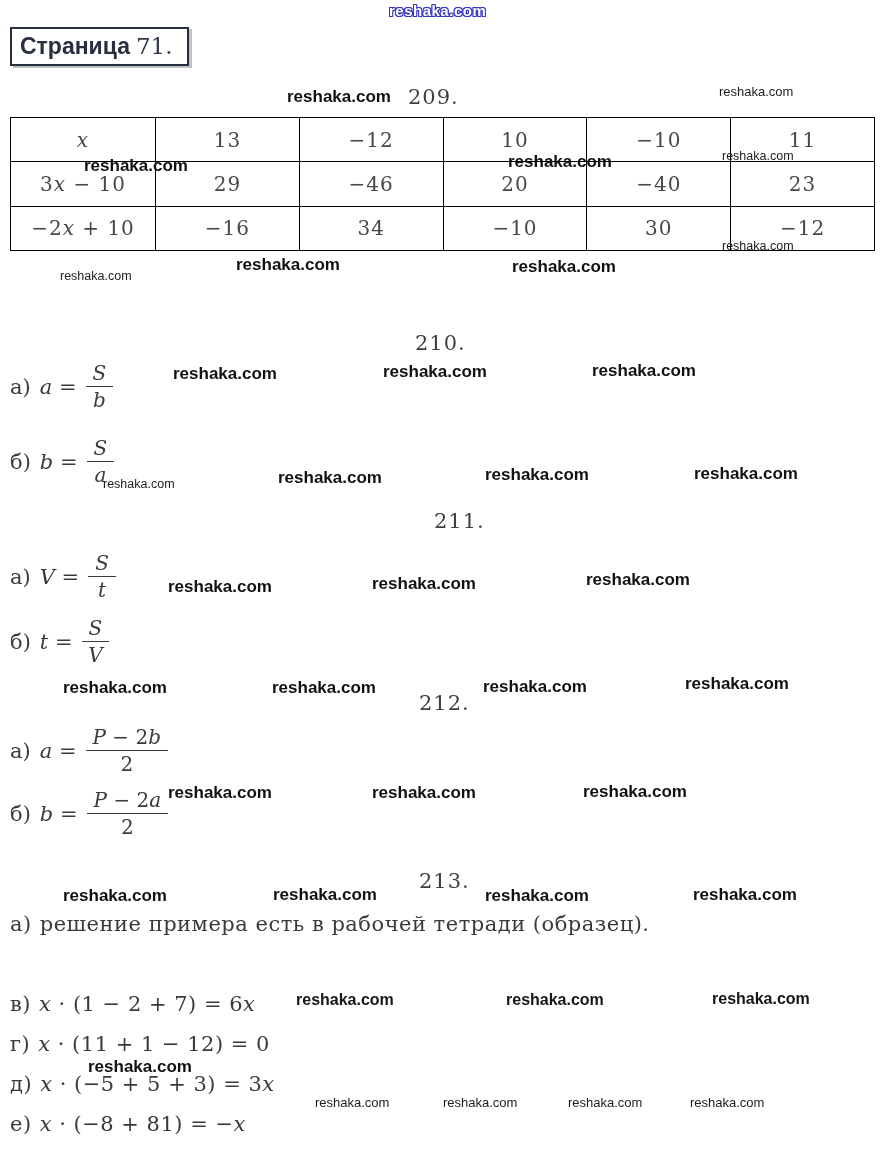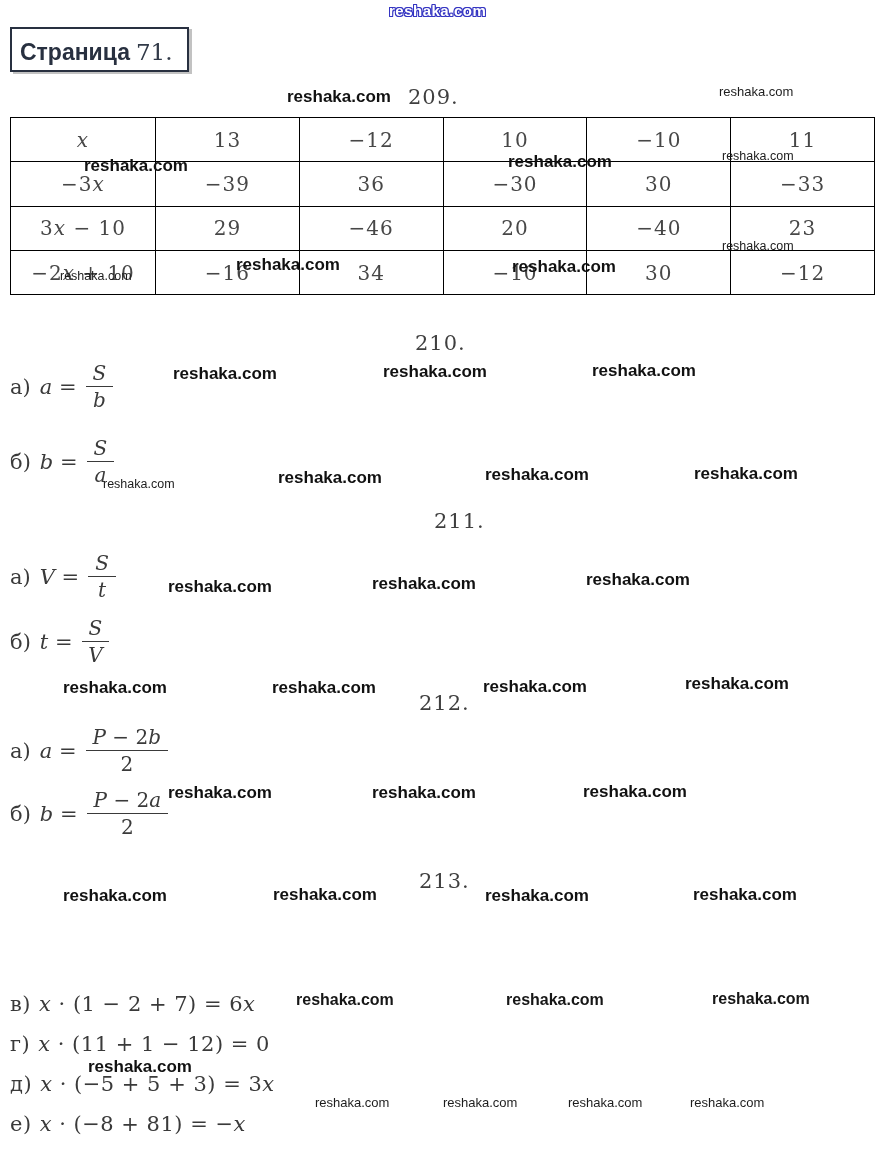--- a/index.html
+++ b/index.html
@@ -1,21 +1,21 @@
 <!DOCTYPE html>
 <html><head>
 <meta charset="utf-8">
 <style>
   html,body { margin:0; padding:0; background:#ffffff; }
   .page { position:relative; width:885px; height:1157px; background:#fff; overflow:hidden;
           font-family:"DejaVu Serif", serif; }
 
   
   .page-box { position:absolute; left:10px; top:27px; background:#fff;
-              border:2px solid #283040; padding:10px 14px 4px 8px;
+              border:2px solid #283040; padding:4px 14px 4px 8px;
               box-shadow:3px 2px 0 rgba(120,120,120,.45); white-space:nowrap;text-align:right; }
   .page-box .lbl { font-family:"Liberation Sans", sans-serif; font-weight:700;
                    font-size:23px; color:#283040; }
   .page-box .num { font-family:"DejaVu Serif", serif; font-size:23px; color:#323a48; margin-left:6px; }
 
   
   .heading { position:absolute; font-size:21px; color:#3f3f3f; letter-spacing:1px; }
 
   
   table.vals { position:absolute; left:10px; top:117px; width:865px;
@@ -73,28 +73,20 @@
         <col>
       </colgroup>
     <tbody>
         <tr>
       <td><i>x</i></td>
       <td>13</td>
       <td>−12</td>
       <td>10</td>
       <td>−10</td>
       <td>11</td>
-    </tr>
-    <tr>
-      <td>−3<i>x</i></td>
-      <td>−39</td>
-      <td>36</td>
-      <td>−30</td>
-      <td>30</td>
-      <td>−33</td>
     </tr>
     <tr>
       <td>3<i>x</i> − 10</td>
       <td>29</td>
       <td>−46</td>
       <td>20</td>
       <td>−40</td>
       <td>23</td>
     </tr>
     <tr>
@@ -152,20 +144,23 @@
   </div>
   <div class="formula" style="left:10px; top:789px;">
     <span class="lab">б)</span>
     <span><i>b</i> =</span>
     <span class="frac">
       <span class="fnum"><i>P</i> − 2<i>a</i></span>
       <span class="fden">2</span>
     </span>
   </div>
 
+  <div class="eqline" style="left:10px; top:912px;">
+    <span class="lab">а)</span><span>решение примера есть в рабочей тетради (образец).</span>
+  </div>
   <div class="eqline" style="left:10px; top:992px;">
     <span class="lab">в)</span><span><i>x</i> · (1 − 2 + 7) = 6<i>x</i></span>
   </div>
   <div class="eqline" style="left:10px; top:1032px;">
     <span class="lab">г)</span><span><i>x</i> · (11 + 1 − 12) = 0</span>
   </div>
   <div class="eqline" style="left:10px; top:1072px;">
     <span class="lab">д)</span><span><i>x</i> · (−5 + 5 + 3) = 3<i>x</i></span>
   </div>
   <div class="eqline" style="left:10px; top:1112px;">

